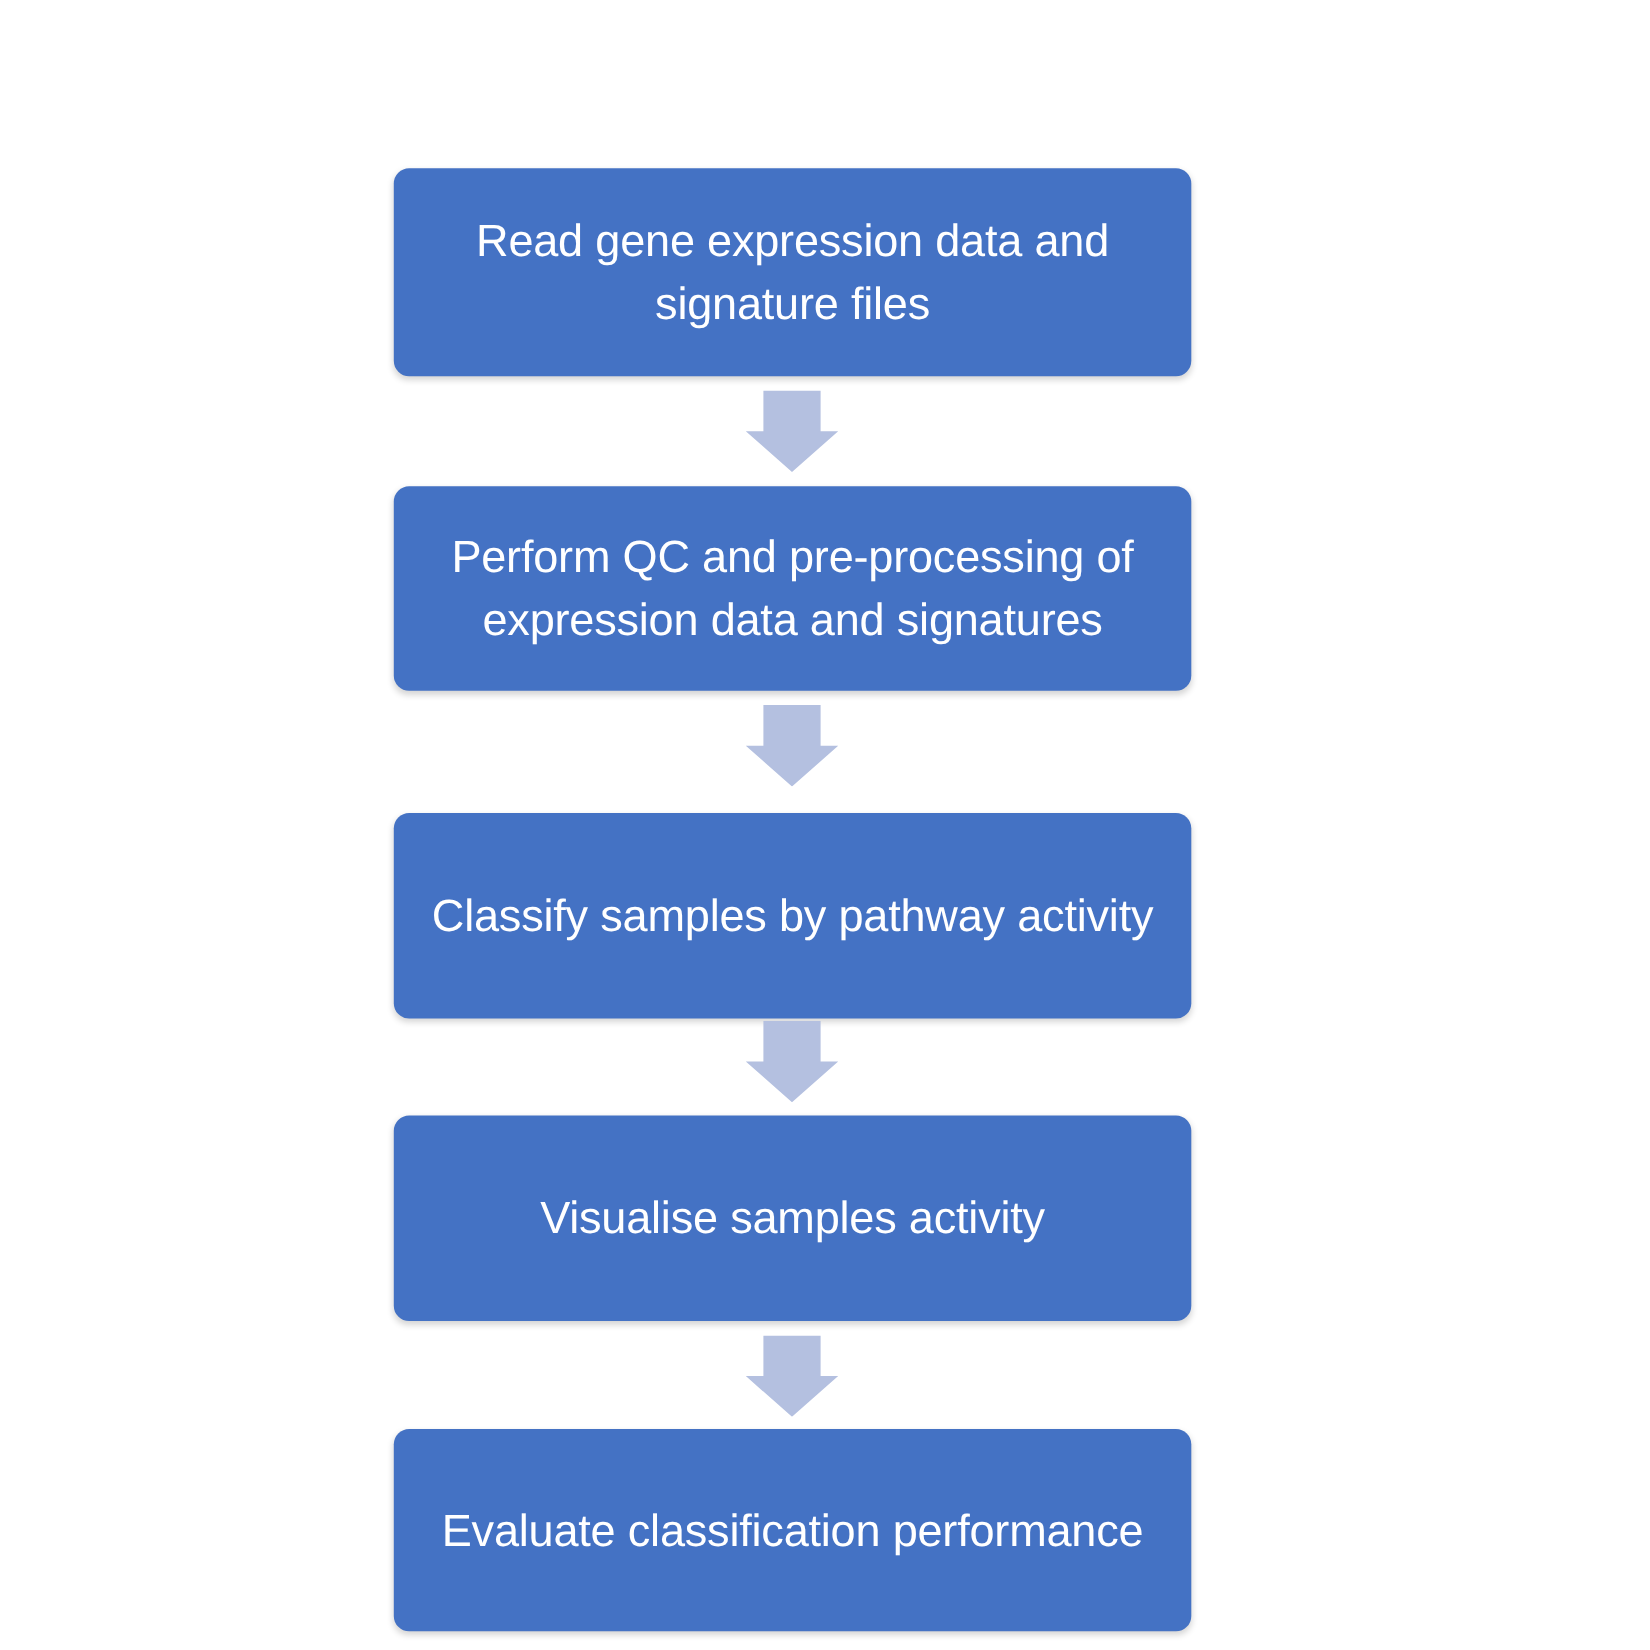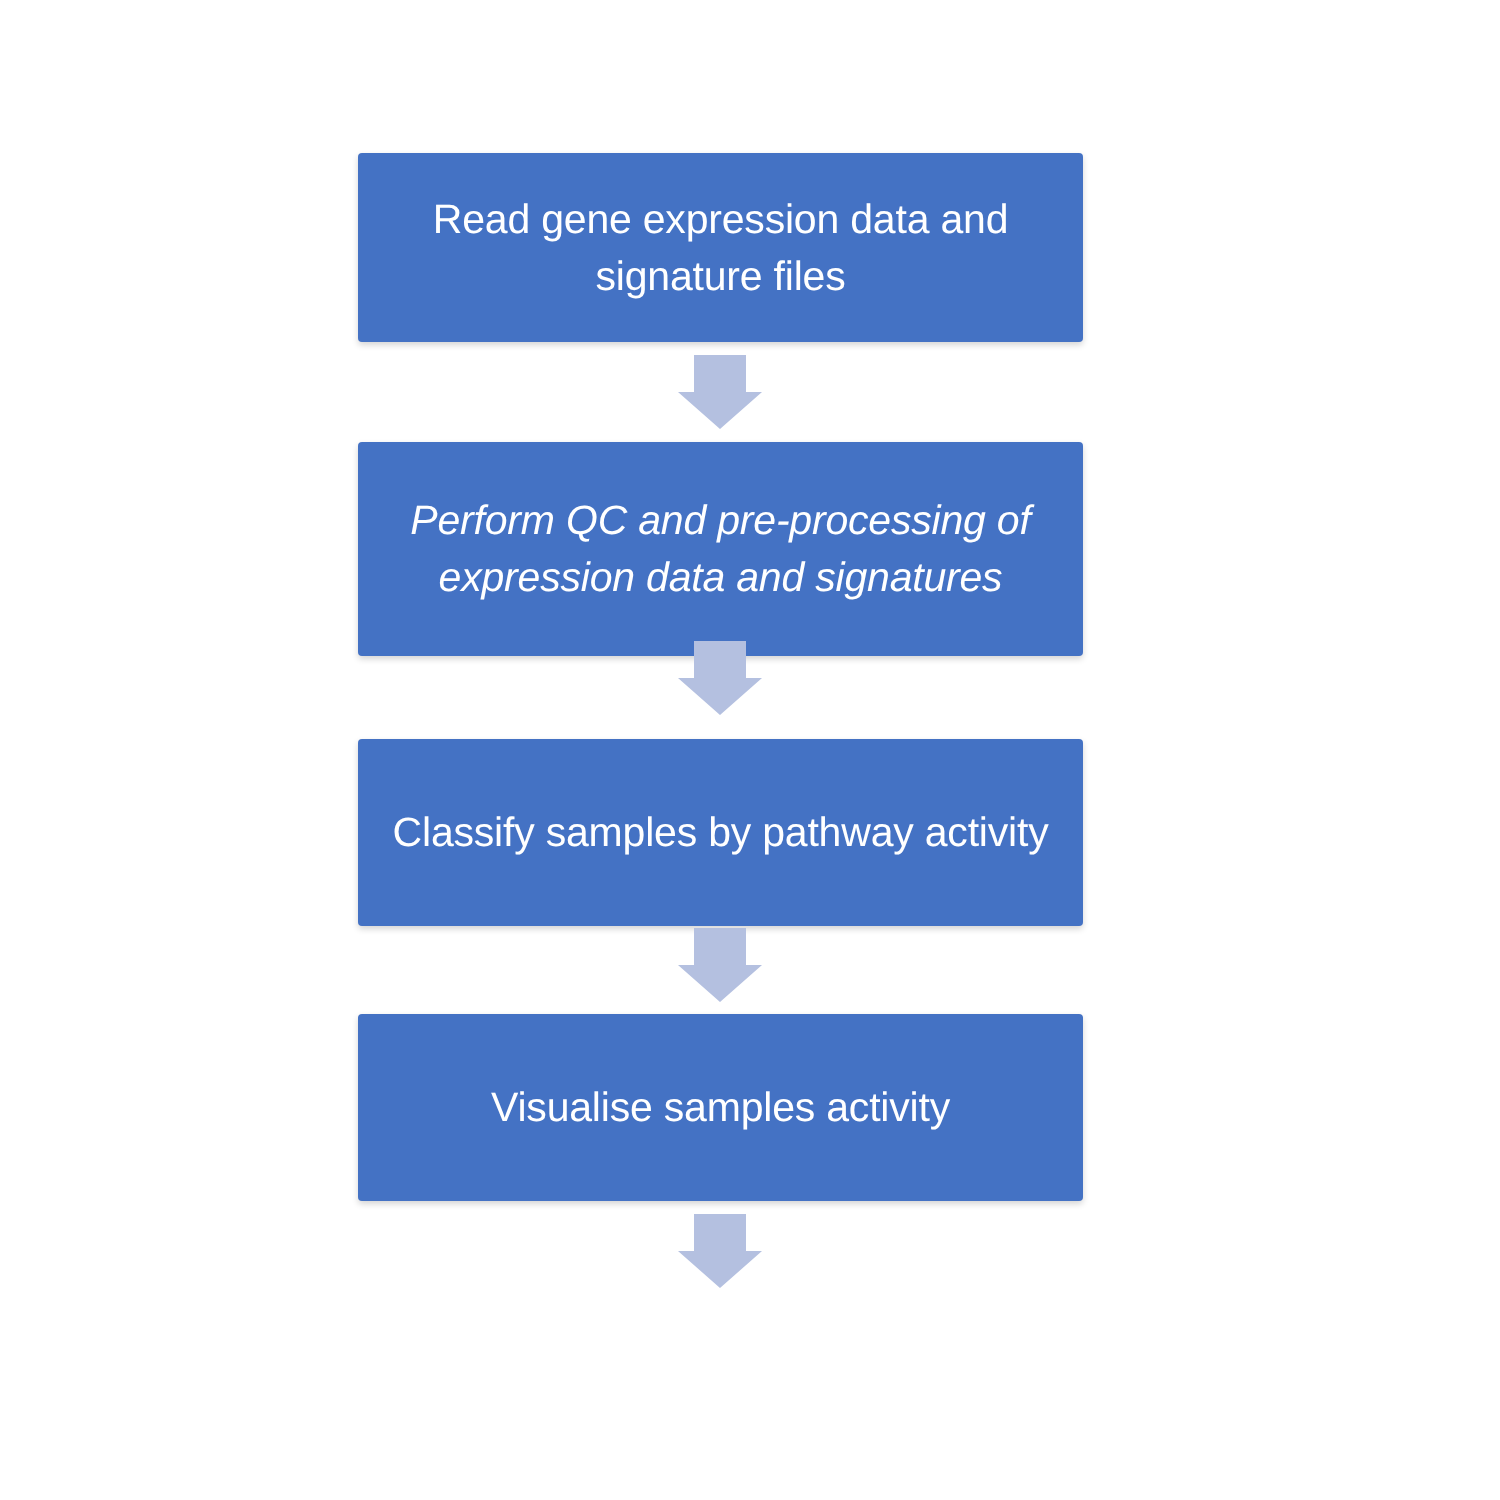--- a/index.html
+++ b/index.html
@@ -22,21 +22,21 @@
     background: #ffffff;
   }
 
   
   .node {
     position: absolute;
     left: 358px;
     width: 725px;
     box-sizing: border-box;
     background: #4472C4;
-    border-radius: 4px;
+    border-radius: 14px;
     box-shadow: 0 3px 6px rgba(0,0,0,0.17);
     display: flex;
     align-items: center;
     justify-content: center;
     padding: 6px 26px;
   }
 
   .node-label {
     color: #ffffff;
     font-family: "Liberation Sans", sans-serif;
@@ -44,21 +44,21 @@
     font-size: 41px;
     line-height: 1.38;
     letter-spacing: -0.2px;
     text-align: center;
     white-space: pre-line;
     text-rendering: geometricPrecision;
   }
 
   
   .node-1 { top: 153px;  height: 189px; }
-  .node-2 { top: 442px;  height: 214px; font-style: italic; }
+  .node-2 { top: 442px;  height: 186px; }
   .node-3 { top: 727px;  height: 187px; margin-top: 12px; }
   .node-4 { top: 1014px; height: 187px; }
   .node-5 { top: 1299px; height: 184px; }
 
   
   .connector {
     position: absolute;
     left: 678px;
     width: 84px;
     height: 74px;
@@ -108,14 +108,17 @@
   <div class="node node-4">
     <span class="node-label">Visualise samples activity</span>
   </div>
 
   <div class="connector conn-4">
     <svg viewBox="0 0 84 74" xmlns="http://www.w3.org/2000/svg" aria-hidden="true">
       <polygon points="16,0 68,0 68,37 84,37 42,74 0,37 16,37" fill="#B4C0E0"></polygon>
     </svg>
   </div>
 
+  <div class="node node-5">
+    <span class="node-label">Evaluate classification performance</span>
+  </div>
 
 </div>
 
 </body></html>

